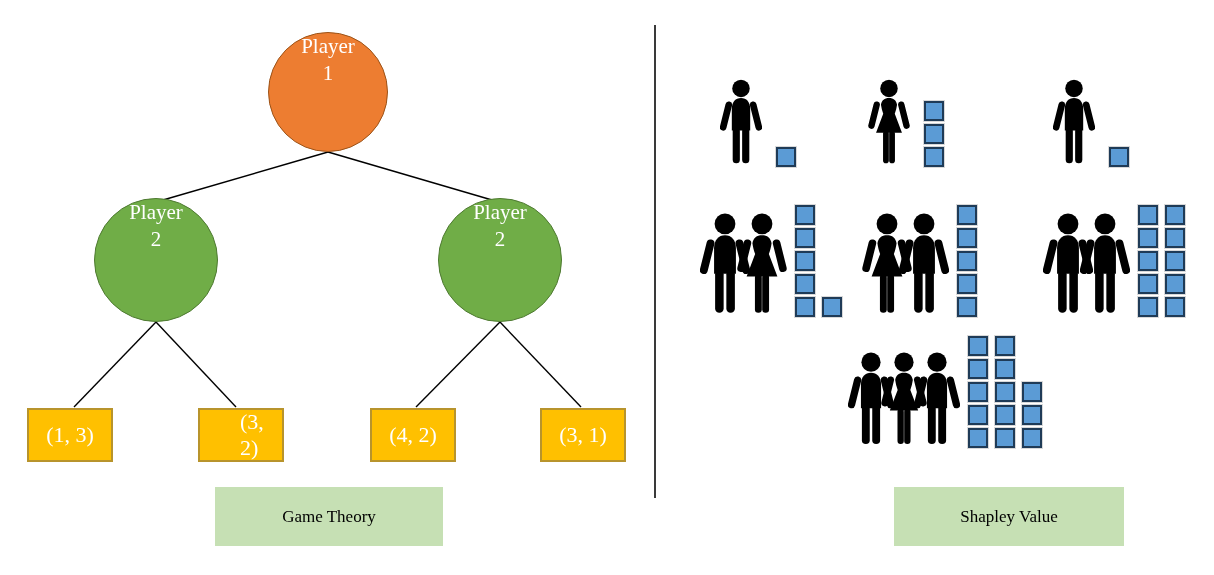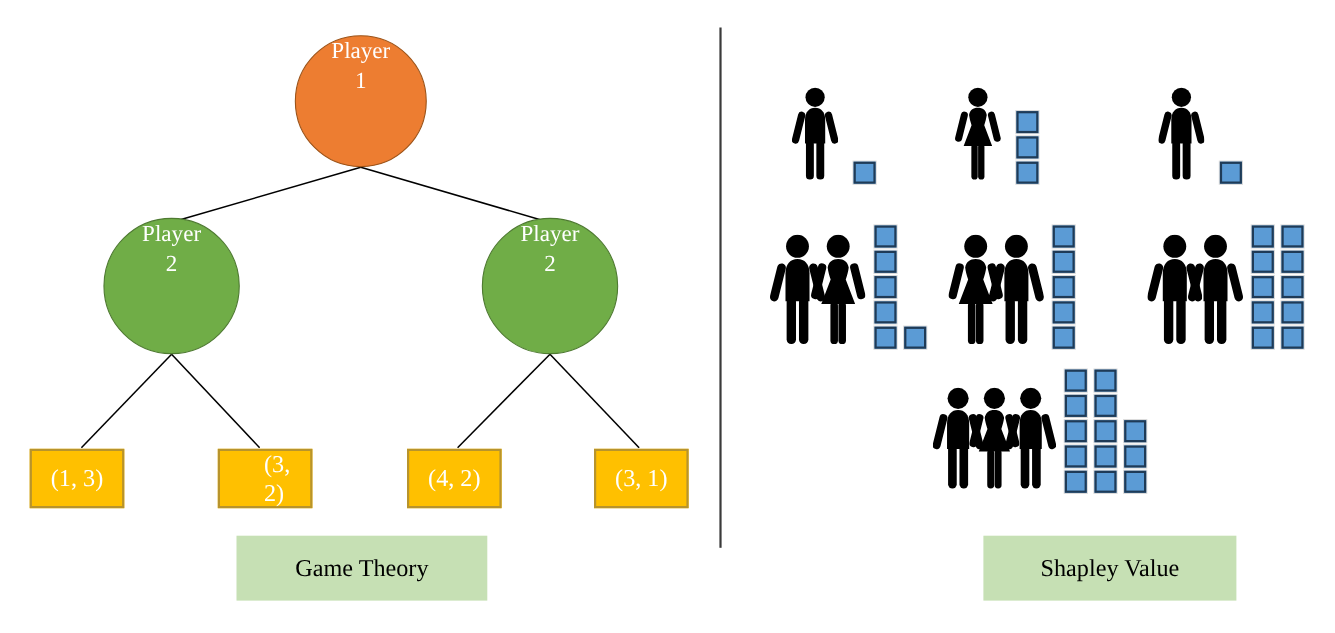--- a/index.html
+++ b/index.html
@@ -21,21 +21,21 @@
   #child-right{left:438px;top:198px;width:124px;height:124px;
     background:var(--c-child-node);border:1.5px solid var(--c-child-node-border);}
   .payoff{
     position:absolute;top:408px;width:86px;height:54px;box-sizing:border-box;
     background:var(--c-payoff-box);border:2px solid var(--c-payoff-box-border);
     display:flex;align-items:center;justify-content:center;color:#fff;font-size:22px;
   }
   #payoff-0{left:27px;} #payoff-1{left:198px;padding-left:40px;} #payoff-2{left:370px;} #payoff-3{left:540px;text-align:center;}
   .label-box{
     position:absolute;top:487px;height:59px;background:var(--c-label-box);
-    display:flex;align-items:center;justify-content:center;font-size:22px;color:#000;
+    display:flex;align-items:center;justify-content:center;font-size:17px;color:#000;
   }
   #game-label{left:215px;width:228px;}
   #shapley-label{left:850px;width:230px;margin-left:44px;}
   
   #divider{position:absolute;left:654px;top:25px;width:2px;height:473px;background:#3a3a3a;}
   
   .group{position:absolute;display:flex;align-items:flex-end;}
   .people{display:flex;align-items:flex-end;}
   .person{fill:var(--c-person);display:block;}
   .person + .person{margin-left:-13px;}

